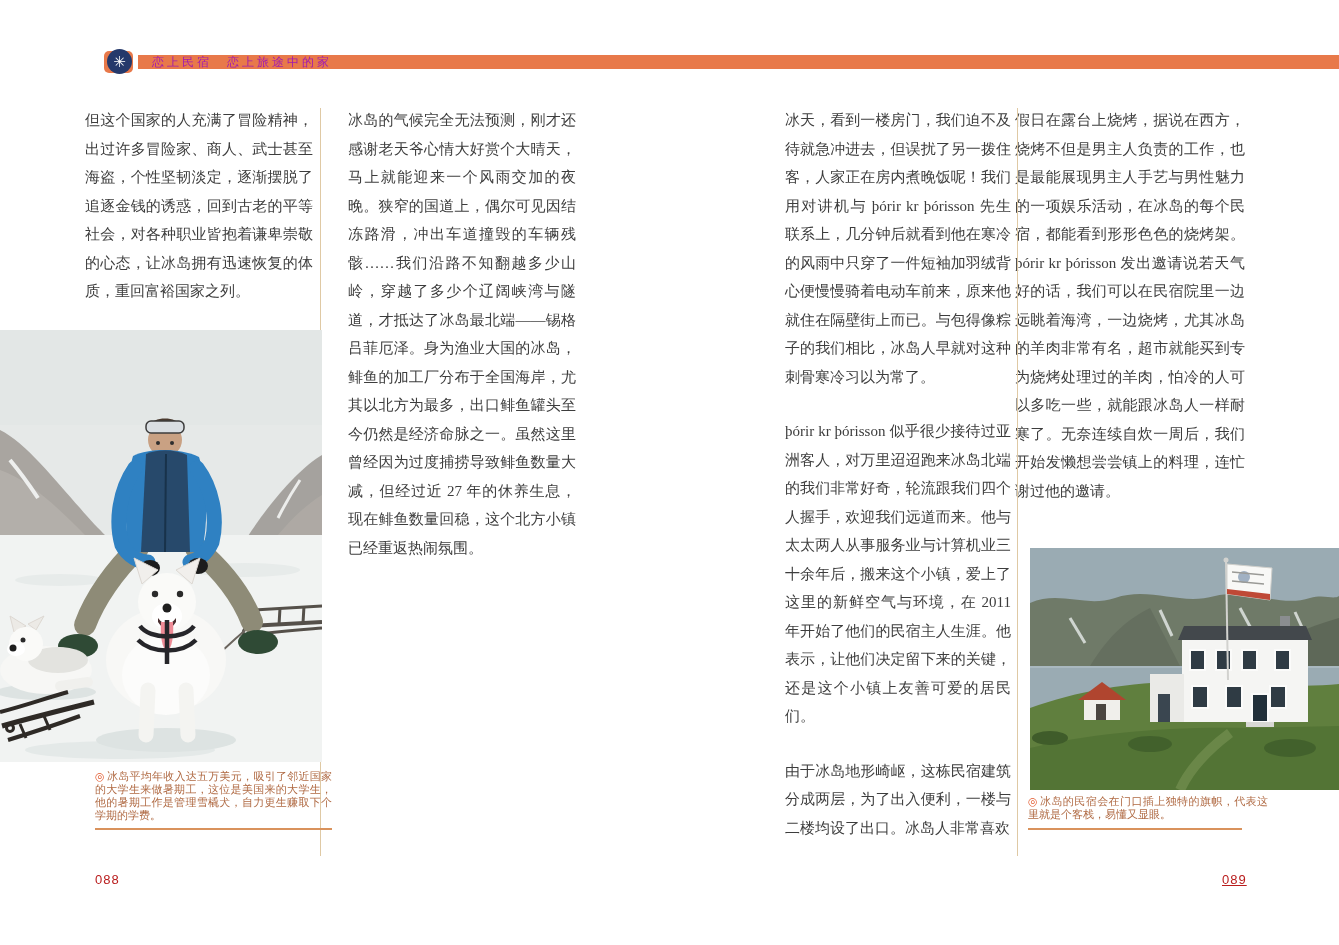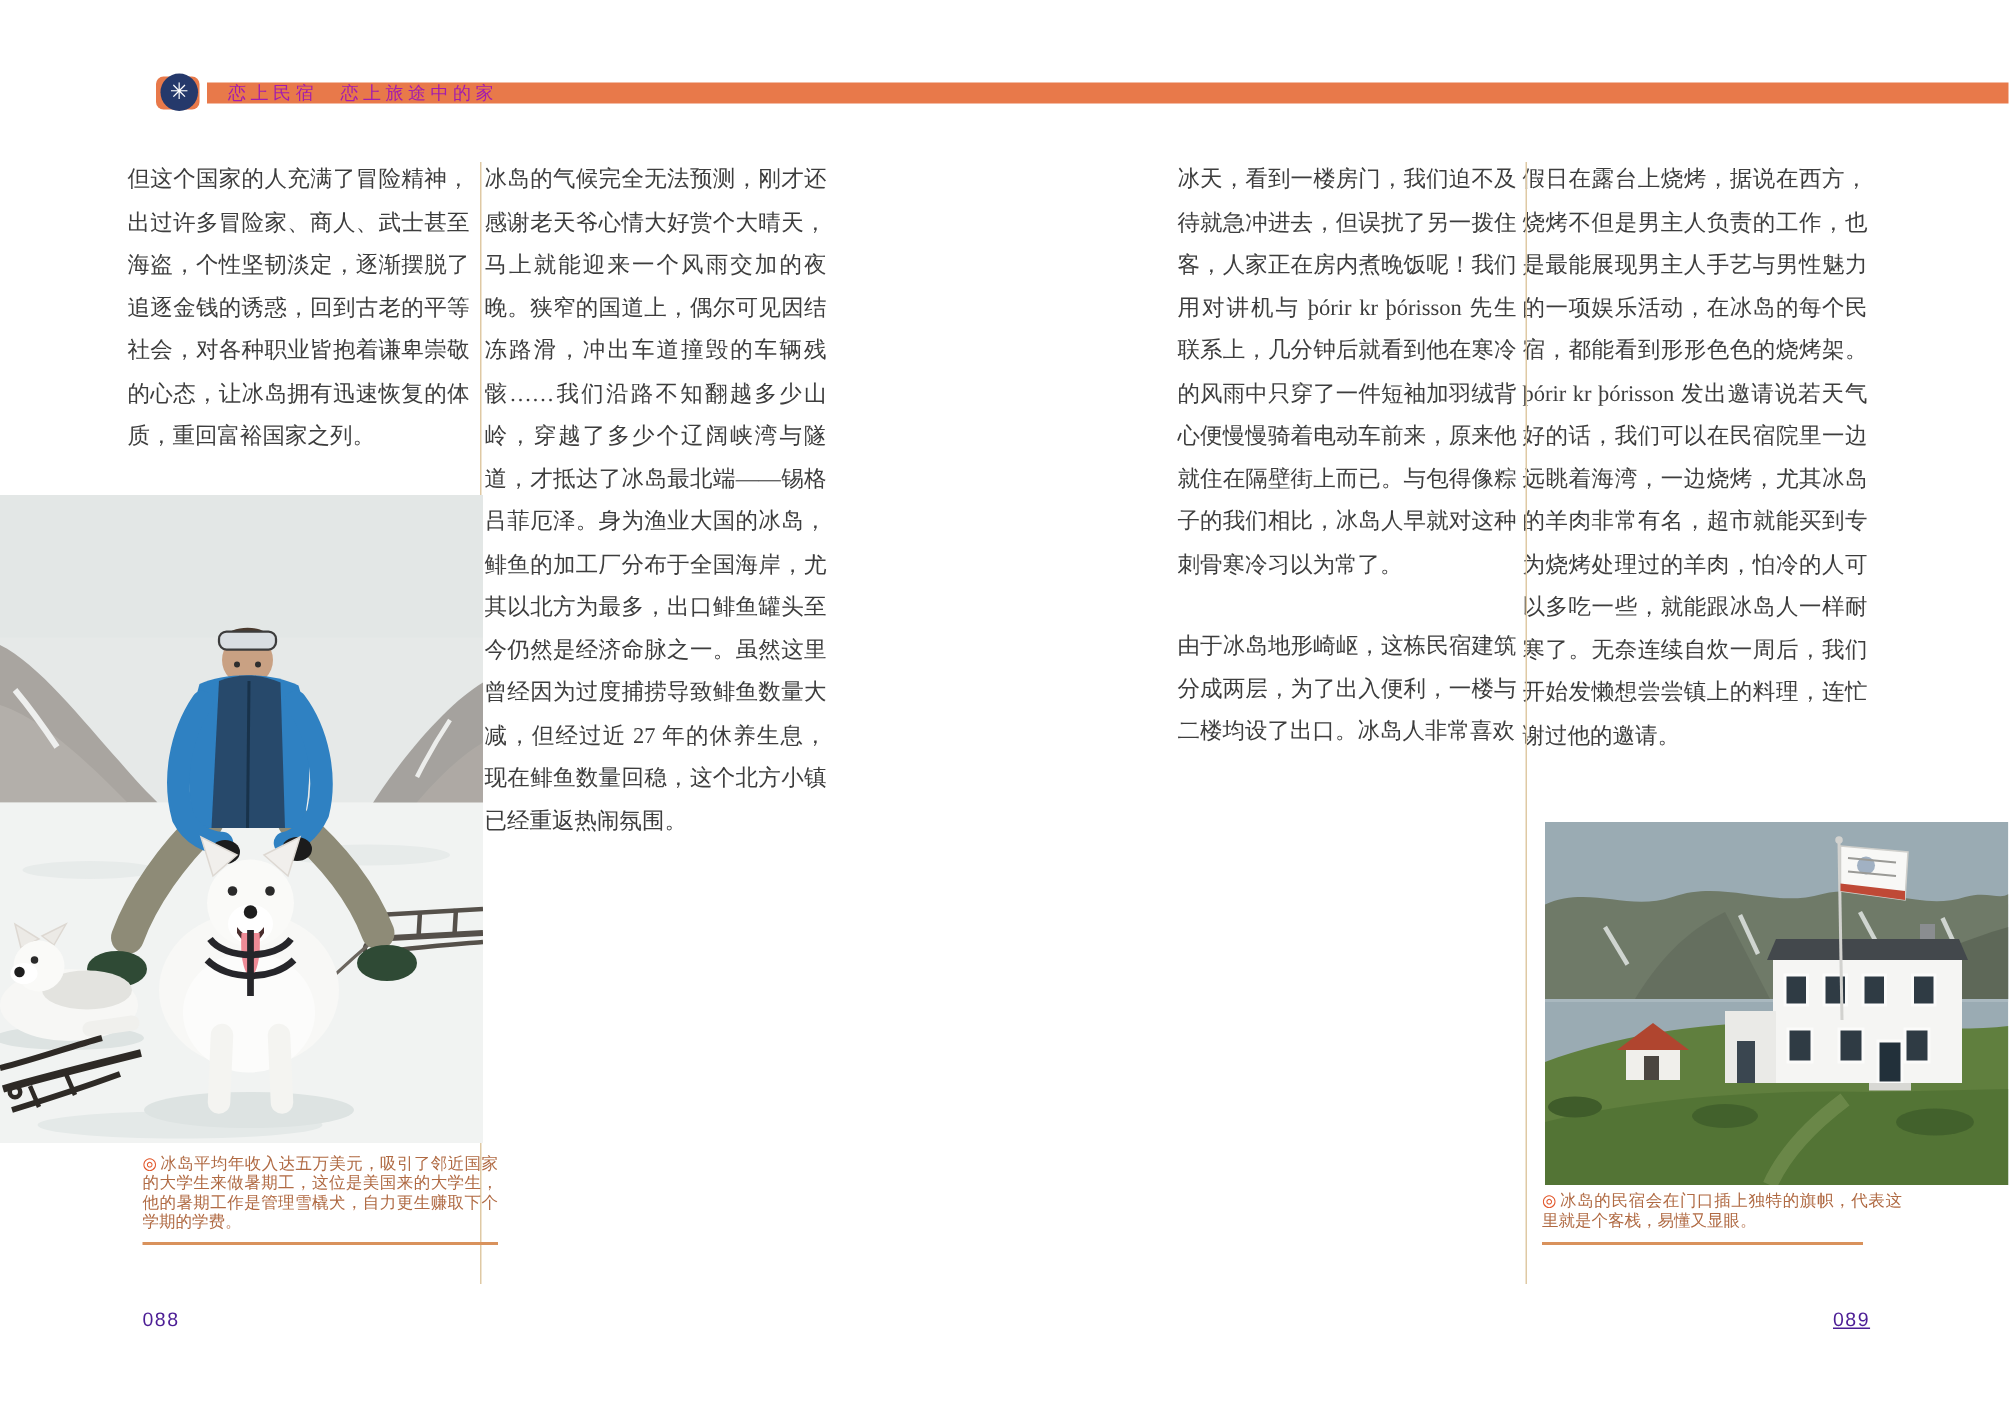--- a/index.html
+++ b/index.html
@@ -12,21 +12,21 @@
   .logo-circle{position:absolute;left:107px;top:49px;width:25px;height:25px;background:#25396B;border-radius:50%;
     color:#fff;display:flex;align-items:center;justify-content:center;font-size:15px;line-height:1;}
   .header-title{position:absolute;left:152px;top:55px;height:14px;display:flex;align-items:center;
     font-size:12px;letter-spacing:3px;color:#a21caf;white-space:pre;}
 
   
   .col{position:absolute;top:106px;width:228px;font-size:15px;line-height:28.5px;
     text-align:justify;color:#3D3D3D;}
   .col p{margin:0 0 26px 0;font-family:Liberation Serif, serif;}
   #col1{left:85px;}
-  #col2{left:323px;}
+  #col2{left:348px;}
   #col3{left:785px;width:226px;}
   #col4{left:1015px;width:230px;}
   .vrule{position:absolute;top:108px;height:748px;width:1px;background:#DFC9A4;}
   #vrule-left{left:320px;}
   #vrule-right{left:1017px;}
 
   
   .photo{position:absolute;overflow:hidden;}
   #photo-left{left:0;top:330px;width:322px;height:432px;}
   #photo-right{left:1030px;top:548px;width:309px;height:242px;}
@@ -34,21 +34,21 @@
   
   .caption{position:absolute;font-size:11px;line-height:13px;color:#B06A43;text-align:justify;}
   #caption-left{left:95px;top:770px;width:237px;}
   #caption-right{left:1028px;top:795px;width:240px;}
   .caption .bullet{color:#E2572B;margin-right:2px;}
   .caption-rule{position:absolute;height:2px;background:#D9925C;}
   #caption-rule-left{left:95px;top:828px;width:237px;}
   #caption-rule-right{left:1028px;top:828px;width:214px;}
 
   
-  .pagenum{position:absolute;top:872px;font-size:13px;color:#4c1d95;letter-spacing:1px;}
+  .pagenum{position:absolute;top:872px;font-size:13px;color:#b91c1c;letter-spacing:1px;}
   #pagenum-left{left:95px;}
   #pagenum-right{left:1222px;text-decoration:underline;}
 </style>
 </head>
 <body>
 
 <div class="spread">
 
   <div class="header-bar"></div>
   <div class="logo-chip"></div>
@@ -60,20 +60,21 @@
   <div class="col" id="col1">
     <p>但这个国家的人充满了冒险精神，出过许多冒险家、商人、武士甚至海盗，个性坚韧淡定，逐渐摆脱了追逐金钱的诱惑，回到古老的平等社会，对各种职业皆抱着谦卑崇敬的心态，让冰岛拥有迅速恢复的体质，重回富裕国家之列。</p>
   </div>
   <div class="col" id="col2">
     <p>冰岛的气候完全无法预测，刚才还感谢老天爷心情大好赏个大晴天，马上就能迎来一个风雨交加的夜晚。狭窄的国道上，偶尔可见因结冻路滑，冲出车道撞毁的车辆残骸……我们沿路不知翻越多少山岭，穿越了多少个辽阔峡湾与隧道，才抵达了冰岛最北端——锡格吕菲厄泽。身为渔业大国的冰岛，鲱鱼的加工厂分布于全国海岸，尤其以北方为最多，出口鲱鱼罐头至今仍然是经济命脉之一。虽然这里曾经因为过度捕捞导致鲱鱼数量大减，但经过近 27 年的休养生息，现在鲱鱼数量回稳，这个北方小镇已经重返热闹氛围。</p>
   </div>
   <div class="vrule" id="vrule-left"></div>
 
   <div class="col" id="col3">
     <p>冰天，看到一楼房门，我们迫不及待就急冲进去，但误扰了另一拨住客，人家正在房内煮晚饭呢！我们用对讲机与 þórir kr þórisson 先生联系上，几分钟后就看到他在寒冷的风雨中只穿了一件短袖加羽绒背心便慢慢骑着电动车前来，原来他就住在隔壁街上而已。与包得像粽子的我们相比，冰岛人早就对这种刺骨寒冷习以为常了。</p>
+    <p>þórir kr þórisson 似乎很少接待过亚洲客人，对万里迢迢跑来冰岛北端的我们非常好奇，轮流跟我们四个人握手，欢迎我们远道而来。他与太太两人从事服务业与计算机业三十余年后，搬来这个小镇，爱上了这里的新鲜空气与环境，在 2011 年开始了他们的民宿主人生涯。他表示，让他们决定留下来的关键，还是这个小镇上友善可爱的居民们。</p>
     <p>由于冰岛地形崎岖，这栋民宿建筑分成两层，为了出入便利，一楼与二楼均设了出口。冰岛人非常喜欢</p>
   </div>
   <div class="col" id="col4">
     <p>假日在露台上烧烤，据说在西方，烧烤不但是男主人负责的工作，也是最能展现男主人手艺与男性魅力的一项娱乐活动，在冰岛的每个民宿，都能看到形形色色的烧烤架。þórir kr þórisson 发出邀请说若天气好的话，我们可以在民宿院里一边远眺着海湾，一边烧烤，尤其冰岛的羊肉非常有名，超市就能买到专为烧烤处理过的羊肉，怕冷的人可以多吃一些，就能跟冰岛人一样耐寒了。无奈连续自炊一周后，我们开始发懒想尝尝镇上的料理，连忙谢过他的邀请。</p>
   </div>
   <div class="vrule" id="vrule-right"></div>
 
   <div class="photo" id="photo-left">
     <svg width="322" height="432" viewBox="0 0 322 432" xmlns="http://www.w3.org/2000/svg">
       <g>

